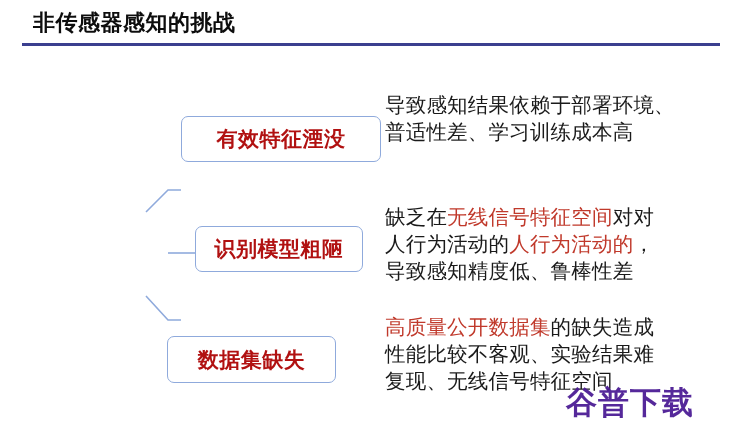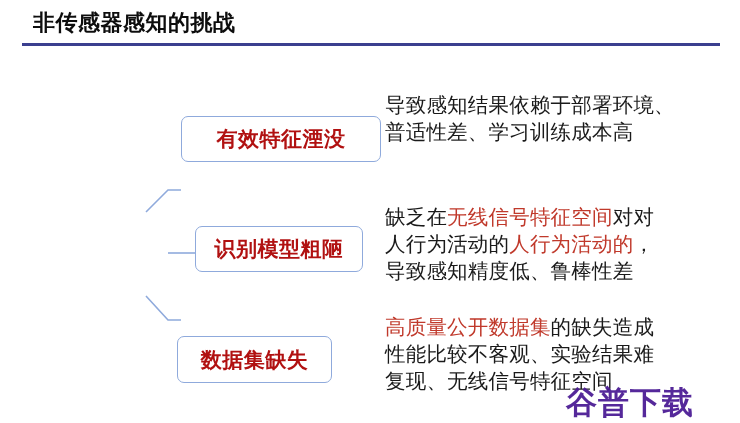--- a/index.html
+++ b/index.html
@@ -84,21 +84,21 @@
   .node-label {
     font-size: 21px;
     font-weight: bold;
     color: #b11111;
     letter-spacing: 0.5px;
     white-space: nowrap;
   }
 
   #node-1 { left: 181px; top: 116px; width: 200px; height: 46px; }
   #node-2 { left: 195px; top: 226px; width: 168px; height: 46px; }
-  #node-3 { left: 177px; top: 336px; width: 155px; height: 47px; }
+  #node-3 { left: 167px; top: 336px; width: 169px; height: 47px; }
 
   
   .desc {
     position: absolute;
     left: 385px;
     width: 348px;
     font-size: 20.5px;
     line-height: 27px;
     color: #1a1a1a;
     letter-spacing: 0.2px;

